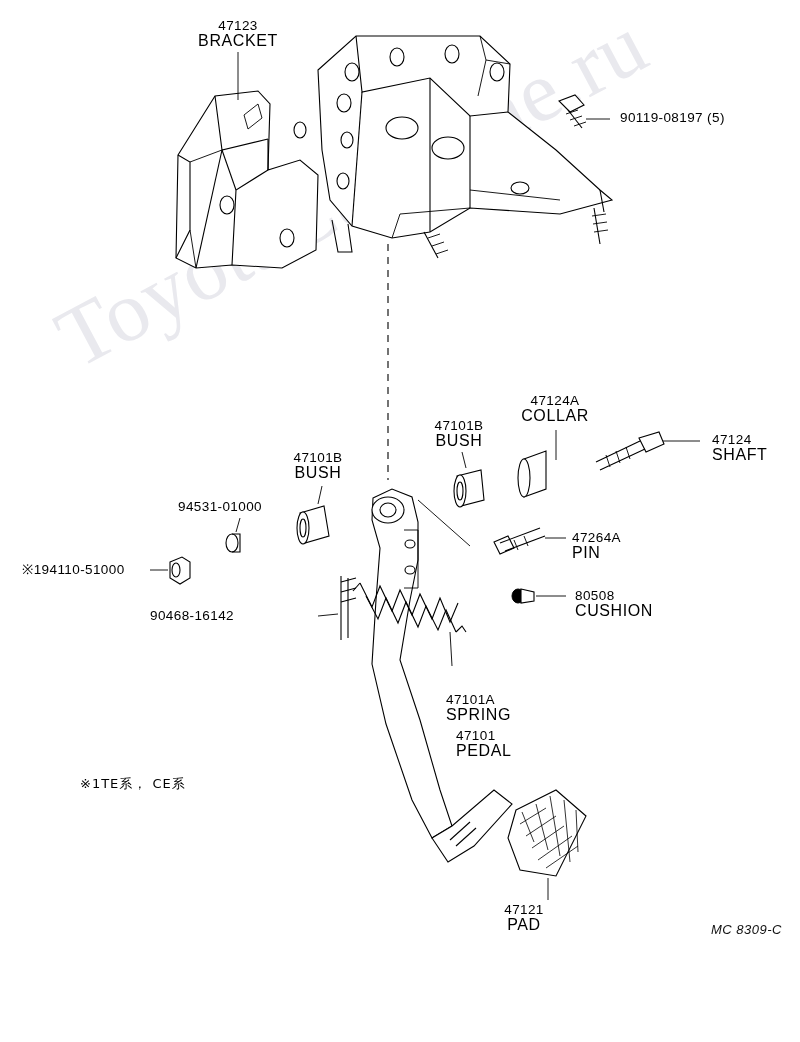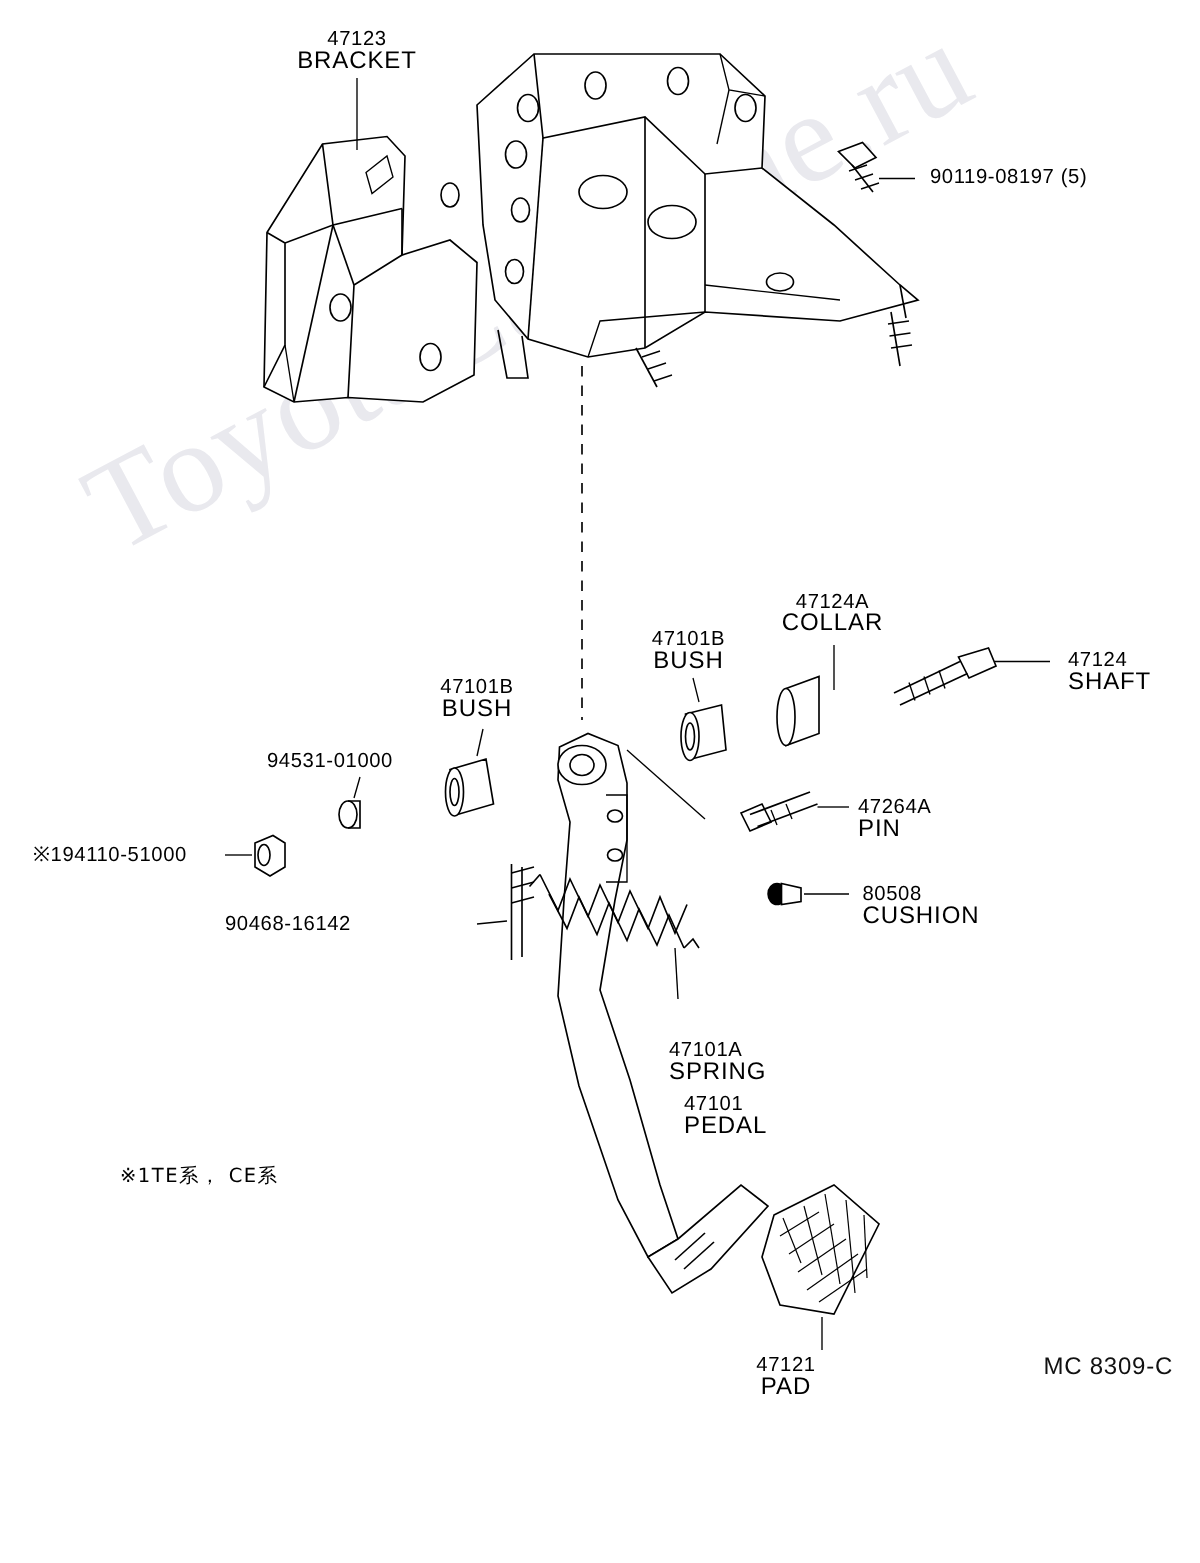--- a/index.html
+++ b/index.html
@@ -41,24 +41,25 @@
   .lbl .sub {
     display: block;
     font-size: 16px;
     letter-spacing: 0.6px;
   }
   .lbl.c { text-align: center; }
   .lbl.r { text-align: left; }
   .code {
     position: absolute;
     right: 18px;
-    bottom: 121px;
-    font-size: 16px;
+    bottom: 105px;
+    font-size: 13px;
     letter-spacing: 0.5px;
     color: #111;
+    font-style: italic;
   }
   .jp {
     position: absolute;
     left: 80px;
     top: 775px;
     font-size: 13px;
     letter-spacing: 1px;
     font-family: "DejaVu Sans", sans-serif;
   }
   svg.art {

